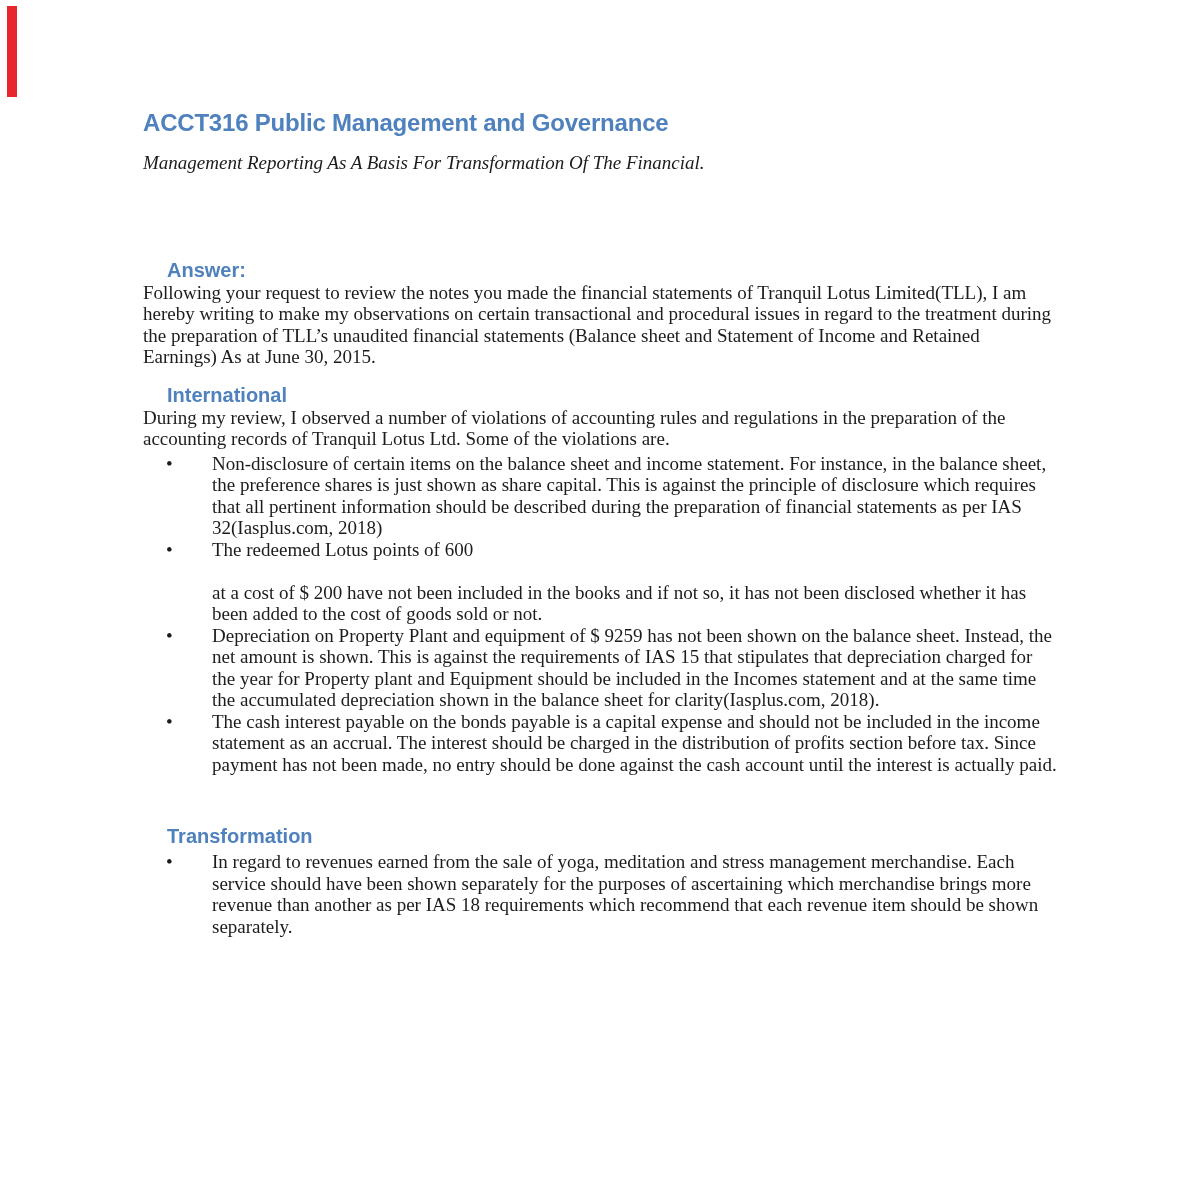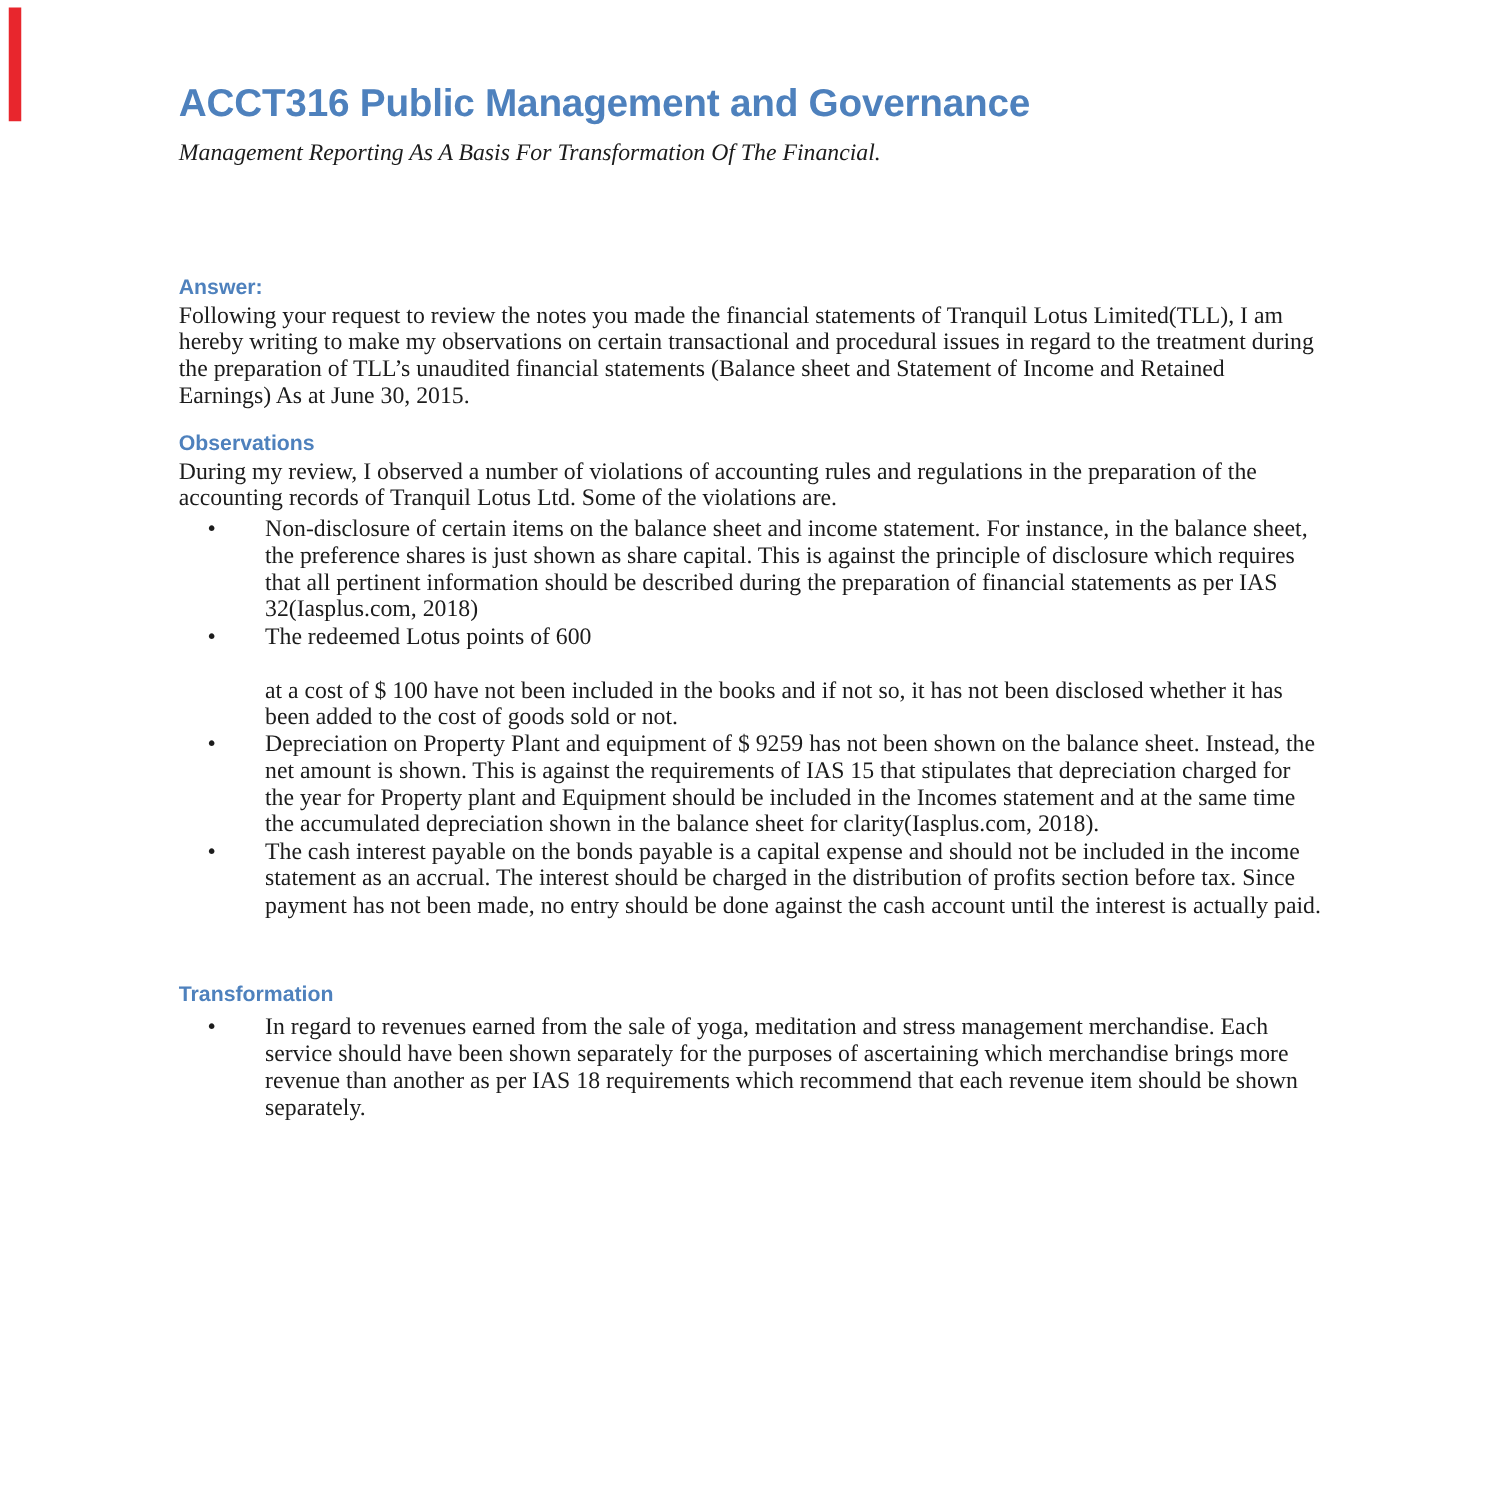--- a/index.html
+++ b/index.html
@@ -26,40 +26,41 @@
     left: 7px; top: 6px;
     width: 10px; height: 91px;
     background: var(--red-marker-color);
   }
   .content {
     position: absolute;
     left: 143px; top: 0;
     width: 915px;
   }
   .doc-title {
-    margin-top: 68px;
+    margin-top: 108px;
     font-family: "Liberation Sans", "DejaVu Sans", sans-serif;
     font-weight: 700;
-    font-size: 31px;
+    font-size: 24px;
     line-height: 30px;
     letter-spacing: -0.2px;
     color: var(--heading-color);
   }
   .body-text {
     font-size: 19px;
     line-height: 21.5px;
     color: var(--body-color);
   }
   .intro-line { margin-top: 14px; font-style: italic; }
   .section-heading {
     font-family: "Liberation Sans", "DejaVu Sans", sans-serif;
     font-weight: 700;
-    font-size: 17px;
+    font-size: 20px;
     line-height: 24px;
     color: var(--heading-color);
+    margin-left: 24px;
   }
   .h-answer { margin-top: 84px; }
   .answer-paragraph { }
   .h-observations { margin-top: 15px; }
   .observations-paragraph { }
   ul.bullet-list {
     list-style: none;
     margin-top: 3px;
   }
   ul.rec-list { margin-top: 3px; }
@@ -90,31 +91,31 @@
 
     <h1 class="doc-title">ACCT316 Public Management and Governance</h1>
 
     <p class="body-text intro-line">Management Reporting As A Basis For Transformation Of The Financial.</p>
 
 
     <h2 class="section-heading h-answer">Answer:</h2>
 
     <p class="body-text answer-paragraph">Following your request to review the notes you made the financial statements of Tranquil Lotus Limited(TLL), I am hereby writing to make my observations on certain transactional and procedural issues in regard to the treatment during the preparation of TLL’s unaudited financial statements (Balance sheet and Statement of Income and Retained Earnings) As at June 30, 2015.</p>
 
-    <h2 class="section-heading h-observations">Observations</h2>
+    <h2 class="section-heading h-observations">International</h2>
 
     <p class="body-text observations-paragraph">During my review, I observed a number of violations of accounting rules and regulations in the preparation of the accounting records of Tranquil Lotus Ltd. Some of the violations are.</p>
 
     <ul class="bullet-list body-text">
       <li>
         <span>Non-disclosure of certain items on the balance sheet and income statement. For instance, in the balance sheet, the preference shares is just shown as share capital. This is against the principle of disclosure which requires that all pertinent information should be described during the preparation of financial statements as per IAS 32(Iasplus.com, 2018)</span>
       </li>
       <li>
         <span>The redeemed Lotus points of 600</span>
-        <div class="bullet-continuation">at a cost of $ 100 have not been included in the books and if not so, it has not been disclosed whether it has been added to the cost of goods sold or not.</div>
+        <div class="bullet-continuation">at a cost of $ 200 have not been included in the books and if not so, it has not been disclosed whether it has been added to the cost of goods sold or not.</div>
       </li>
       <li>
         <span>Depreciation on Property Plant and equipment of $ 9259 has not been shown on the balance sheet. Instead, the net amount is shown. This is against the requirements of IAS 15 that stipulates that depreciation charged for the year for Property plant and Equipment should be included in the Incomes statement and at the same time the accumulated depreciation shown in the balance sheet for clarity(Iasplus.com, 2018).</span>
       </li>
       <li>
         <span>The cash interest payable on the bonds payable is a capital expense and should not be included in the income statement as an accrual. The interest should be charged in the distribution of profits section before tax. Since payment has not been made, no entry should be done against the cash account until the interest is actually paid.</span>
       </li>
     </ul>
 
     <h2 class="section-heading h-recommendations">Transformation</h2>

